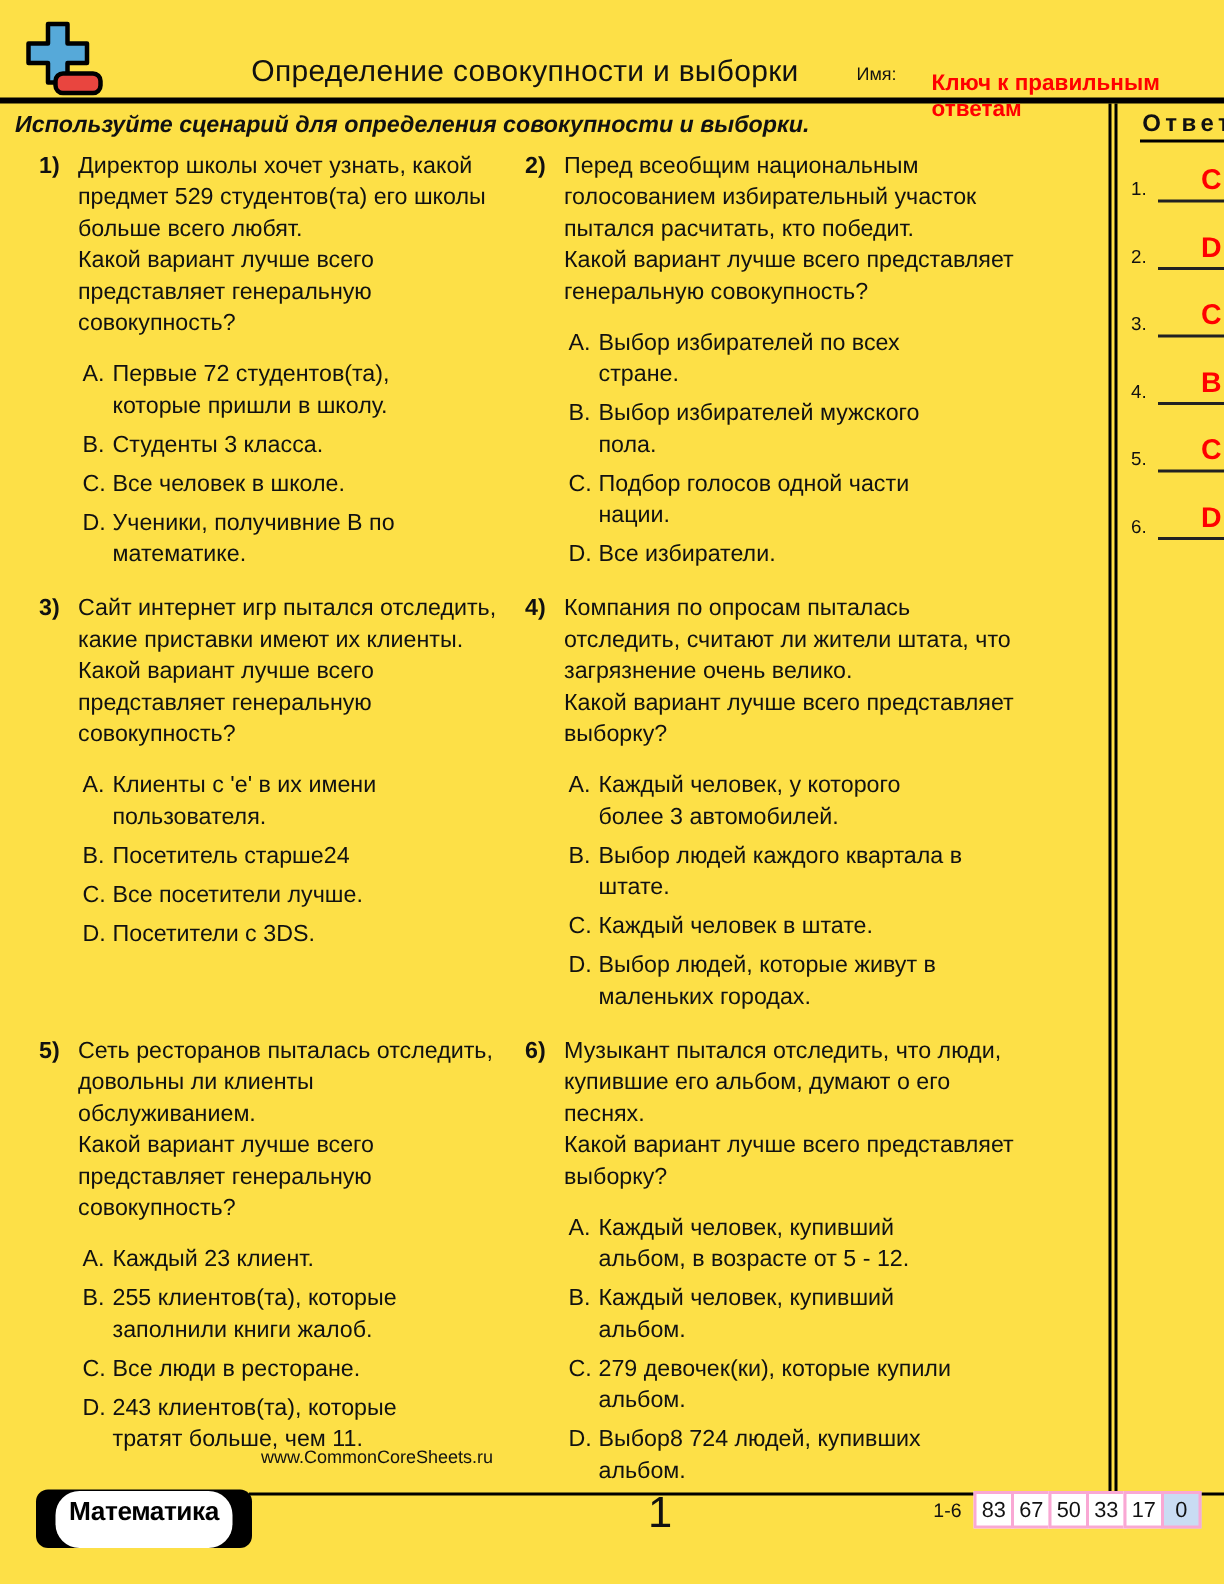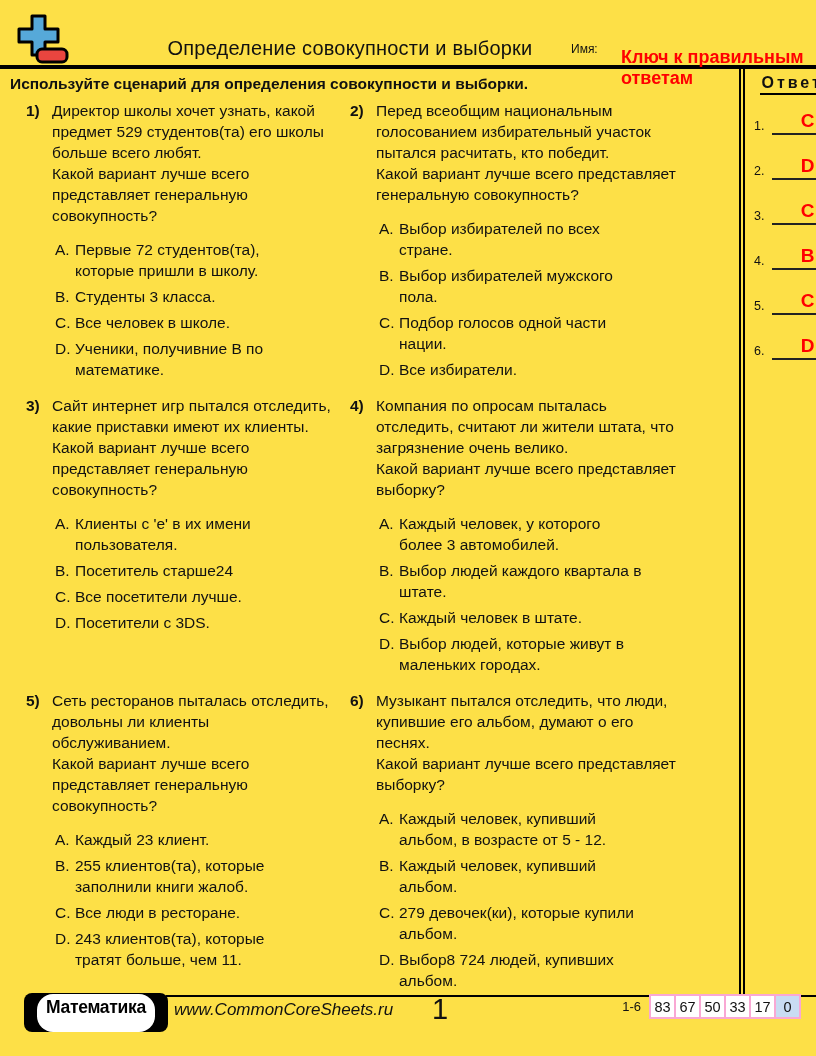--- a/index.html
+++ b/index.html
@@ -18,25 +18,25 @@
     position: absolute; left:0; top:0; width:816px; height:69px;
     border-bottom: 4px solid #000;
   }
   .logo-svg { position:absolute; left:14px; top:13px; width:56px; height:54px; }
   .page-title {
     position:absolute; left:130px; top:37px; width:440px;
     text-align:center; font-size:20px; letter-spacing:.2px;
   }
   .name-label { position:absolute; left:571px; top:42px; font-size:12px; }
   .key-label  { position:absolute; left:621px; top:47px; width:192px;
-                font-size:18px; font-weight:bold; color:#ff0000; }
+                font-size:15px; font-weight:bold; color:#ff0000; }
   
   .instruction {
     position:absolute; left:10px; top:75px; width:680px;
-    font-size:15.5px; font-weight:bold;
+    font-size:15.5px; font-weight:bold;font-style:italic;
   }
   
   .question { position:absolute; display:flex; }
   .qnum  { flex:none; width:26px; font-weight:bold; font-size:15.5px; line-height:21px; }
   .qbody { flex:1; }
   .stem  { font-size:15.5px; line-height:21px; white-space:pre-line; }
   .options { margin-top:13px; margin-left:3px; }
   .option  { display:flex; margin-bottom:5px; font-size:15.5px; line-height:21px; }
   .olabel  { flex:none; width:20px; }
   .otext   { flex:1; white-space:pre-line; }
@@ -61,21 +61,21 @@
   .footer-line { position:absolute; left:166px; top:995px; width:650px; height:2px; background:#000; }
   .brand-box {
     position:absolute; left:24px; top:993px; width:144px; height:39px;
     background:#000; border-radius:8px;
     display:flex; align-items:center; justify-content:center;
   }
   .brand-pill {
     background:#fff; border-radius:16px; padding:3px 9px 14px;
     font-weight:bold; font-size:17.5px; letter-spacing:-.3px; color:#000;
   }
-  .site-url   { position:absolute; left:174px; top:1000px; font-size:17px;font-style:italic; }
+  .site-url   { position:absolute; left:174px; top:964px; font-size:12px; }
   .page-number{ position:absolute; left:400px; top:993px; width:80px;
                 text-align:center; font-size:29px; }
   .score-grid { position:absolute; right:15px; top:994px; display:flex; align-items:center; }
   .score-range{ font-size:13px; margin-right:10px; }
   .score-cell {
     width:27px; height:25px; border:2px solid #f9a8d4; margin-left:-2px;
     display:flex; align-items:center; justify-content:center;
     font-size:14.5px; background:#fff;
   }
   .score-cell:first-of-type { margin-left:0; }

